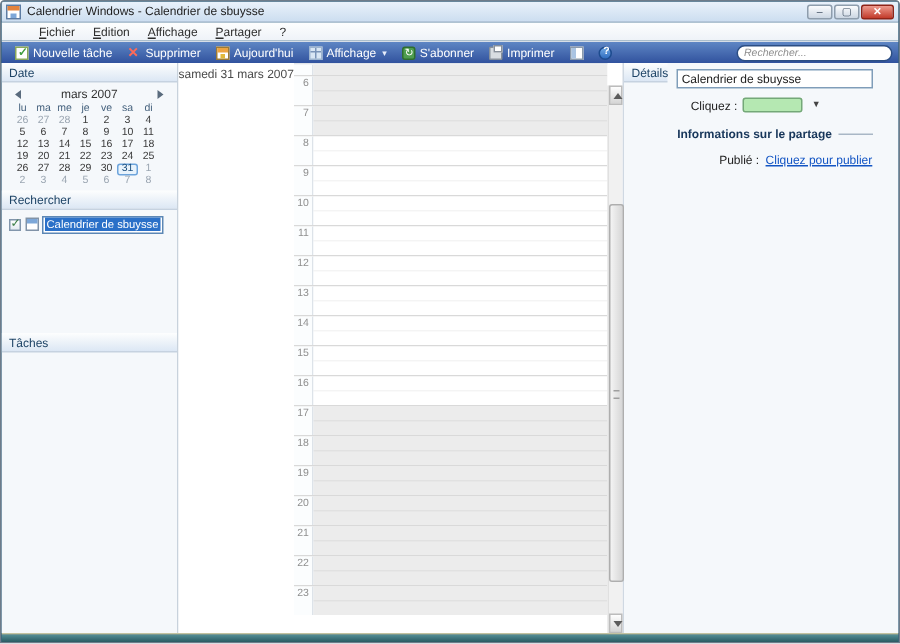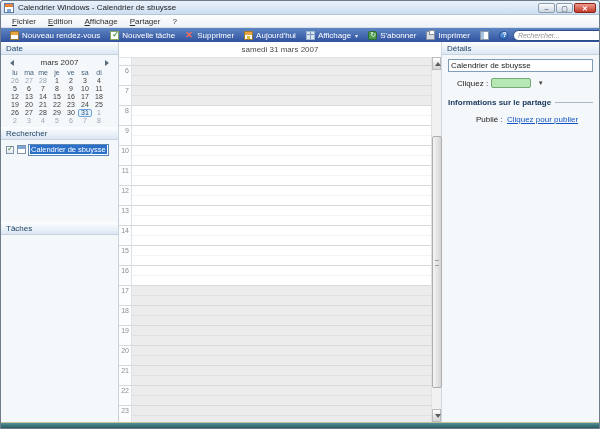--- a/index.html
+++ b/index.html
@@ -12,21 +12,21 @@
   .app-icon::before { content:''; position:absolute; top:0; left:0; right:0; height:3px; background:#e4833c; }
   .app-icon::after { content:''; position:absolute; top:5px; left:2px; width:4px; height:3px; background:#7da7d8; }
   .title-text { font-size:8px; color:#1d1d1d; margin-left:4px; white-space:nowrap; }
   .win-buttons { margin-left:auto; display:flex; gap:1px; }
   .win-btn { width:17px; height:10px; border:1px solid #8e9dac; border-radius:2px; background:linear-gradient(#fbfcfd,#ccd7e3); position:relative; }
   .win-btn.close { width:22px; background:linear-gradient(#ee9a8d,#c23b2b); border-color:#8f2418; }
   .win-btn .glyph { position:absolute; inset:0; font-size:7px; line-height:9px; text-align:center; color:#35465a; }
   .win-btn.close .glyph { color:#fff; font-weight:bold; }
 
   
-  .menubar { height:13px; background:linear-gradient(#fdfefe,#eef2f8); border-bottom:1px solid #d7dee7; display:flex; align-items:center; padding-left:5px; flex:none; }
+  .menubar { height:13px; background:linear-gradient(#fdfefe,#eef2f8); border-bottom:1px solid #d7dee7; display:flex; align-items:center; padding-left:19px; flex:none; }
   .menu-item { font-size:8px; color:#2d2d2d; padding:0 6px; display:inline-block; }
   .menu-item::first-letter { text-decoration:underline; }
 
   
   .toolbar { height:14px; background:linear-gradient(#5e86c4,#31529e); display:flex; align-items:center; padding:0 4px; flex:none; color:#fff; }
   .tb-btn { display:flex; align-items:center; gap:3px; padding:0 5px; height:13px; font-size:8px; white-space:nowrap; }
   .ico { width:9px; height:9px; display:inline-block; position:relative; flex:none; }
   .i-appt, .i-today { background:#fff; border:1px solid #9c7a35; }
   .i-appt::before, .i-today::before { content:''; position:absolute; top:0; left:0; right:0; height:3px; background:#eda440; }
   .i-today::after { content:''; position:absolute; top:4px; left:2px; width:3px; height:3px; background:#e2b93b; }
@@ -69,21 +69,21 @@
   .cal-item { display:flex; align-items:center; margin:3px 0 0 5px; height:13px; }
   .checkbox { width:8px; height:8px; border:1px solid #8296ac; background:linear-gradient(#fff,#e4eaf1); position:relative; flex:none; }
   .checkbox::before { content:'\2713'; position:absolute; top:-2.5px; left:0; font-size:8px; color:#3a7d44; }
   .cal-icon { width:9px; height:9px; background:#fff; border:1px solid #8193a8; margin-left:3px; position:relative; flex:none; }
   .cal-icon::before { content:''; position:absolute; top:0; left:0; right:0; height:3px; background:#7da7d8; }
   .cal-name-box { margin-left:2px; border:1px solid #5c87b5; background:#fff; height:12px; display:flex; align-items:center; padding:0 1px; }
   .cal-name { background:#2a70c8; color:#fff; font-size:7.5px; padding:0 1px; white-space:nowrap; }
   .tasks-header { position:absolute; top:180px; left:0; right:0; }
 
   
-  .dayview { flex:1; display:flex; flex-direction:column; border-right:1px solid #cfd8e2; background:#fff; position:relative;justify-content:flex-end; }
+  .dayview { flex:1; display:flex; flex-direction:row; border-right:1px solid #cfd8e2; background:#fff; position:relative;justify-content:flex-end; }
   .dv-header { height:15px; line-height:15px; text-align:center; font-size:8px; color:#4a4a4a; flex:none; }
   .dv-grid { flex:1; margin-right:10px; border-top:1px solid #e0e4e9; overflow:hidden; }
   .prelude { display:flex; height:7px; }
   .hour-row { display:flex; height:20px; border-top:1px solid #d9d9d9; }
   .hour-label { width:13px; flex:none; font-size:7px; color:#8f8f8f; text-align:right; padding:1px 2px 0 0; background:#fbfdfe; border-right:1px solid #dde3e9; }
   .hour-cell { flex:1; position:relative; background:#fff; }
   .hour-cell::after { content:''; position:absolute; top:9px; left:0; right:0; border-top:1px solid rgba(0,0,0,0.045); }
   .shade .hour-cell { background:#ececec; }
   .prelude .hour-cell { background:#ececec; }
   .prelude .hour-cell::after { display:none; }
@@ -92,21 +92,21 @@
   .scrollbar { position:absolute; top:15px; right:0; bottom:0; width:10px; background:#f1f1f1; border-left:1px solid #e0e0e0; }
   .sb-btn { position:absolute; left:0; right:0; height:13px; background:linear-gradient(#fefefe,#d5d5d5); border:1px solid #bcbcbc; }
   .sb-btn.up { top:0; }
   .sb-btn.down { bottom:0; }
   .sb-btn .tri-up { position:absolute; left:2px; top:4px; border-left:3px solid transparent; border-right:3px solid transparent; border-bottom:4px solid #5c5c5c; }
   .sb-btn .tri-down { position:absolute; left:2px; top:4px; border-left:3px solid transparent; border-right:3px solid transparent; border-top:4px solid #5c5c5c; }
   .sb-thumb { position:absolute; left:0; width:10px; top:79px; height:252px; border:1px solid #aeaeae; border-radius:2px; background:linear-gradient(90deg,#f4f4f4,#d6d6d6); }
   .sb-thumb::after { content:''; position:absolute; top:50%; left:2px; right:2px; height:4px; margin-top:-2px; border-top:1px solid #9f9f9f; border-bottom:1px solid #9f9f9f; }
 
   
-  .details { width:157px; flex:none; background:#f5f8fb; display:flex; flex-direction:column; }
+  .details { width:183px; flex:none; background:#f5f8fb; display:flex; }
   .details-body { padding:4px 6px 0 6px; font-size:8px; color:#222; }
   .name-input { width:100%; height:13px; border:1px solid #7f9db9; background:#fff; font-size:8px; padding:0 2px; font-family:"Liberation Sans",sans-serif; color:#222; }
   .color-row { display:flex; align-items:center; margin-top:6px; padding-left:9px; }
   .color-swatch { width:40px; height:10px; border:1px solid #74a878; border-radius:2px; margin-left:3px; }
   .color-dd { width:13px; text-align:center; font-size:6px; color:#444; margin-left:3px; }
   .section-row { display:flex; align-items:center; margin-top:10px; }
   .section-title { font-weight:bold; color:#17365a; white-space:nowrap; font-size:8px; }
   .section-rule { flex:1; border-top:1px solid #a9b7c6; margin-left:4px; }
   .pub-row { margin-top:8px; padding-left:28px; }
   .pub-link { color:#1355c4; text-decoration:underline; margin-left:2px; }
@@ -138,24 +138,20 @@
   <div class="menubar">
 
   <div class="menu-item">Fichier</div>
       <div class="menu-item">Edition</div>
       <div class="menu-item">Affichage</div>
       <div class="menu-item">Partager</div>
       <div class="menu-item">?</div>
     </div>
 
   <div class="toolbar">
-    <div class="tb-btn">
-      <span class="ico i-appt"></span>
-      <span>Nouveau rendez-vous</span>
-    </div>
     <div class="tb-btn">
       <span class="ico i-task"></span>
       <span>Nouvelle tâche</span>
     </div>
     <div class="tb-btn">
       <span class="ico i-del"></span>
       <span>Supprimer</span>
     </div>
     <div class="tb-btn">
       <span class="ico i-today"></span>

